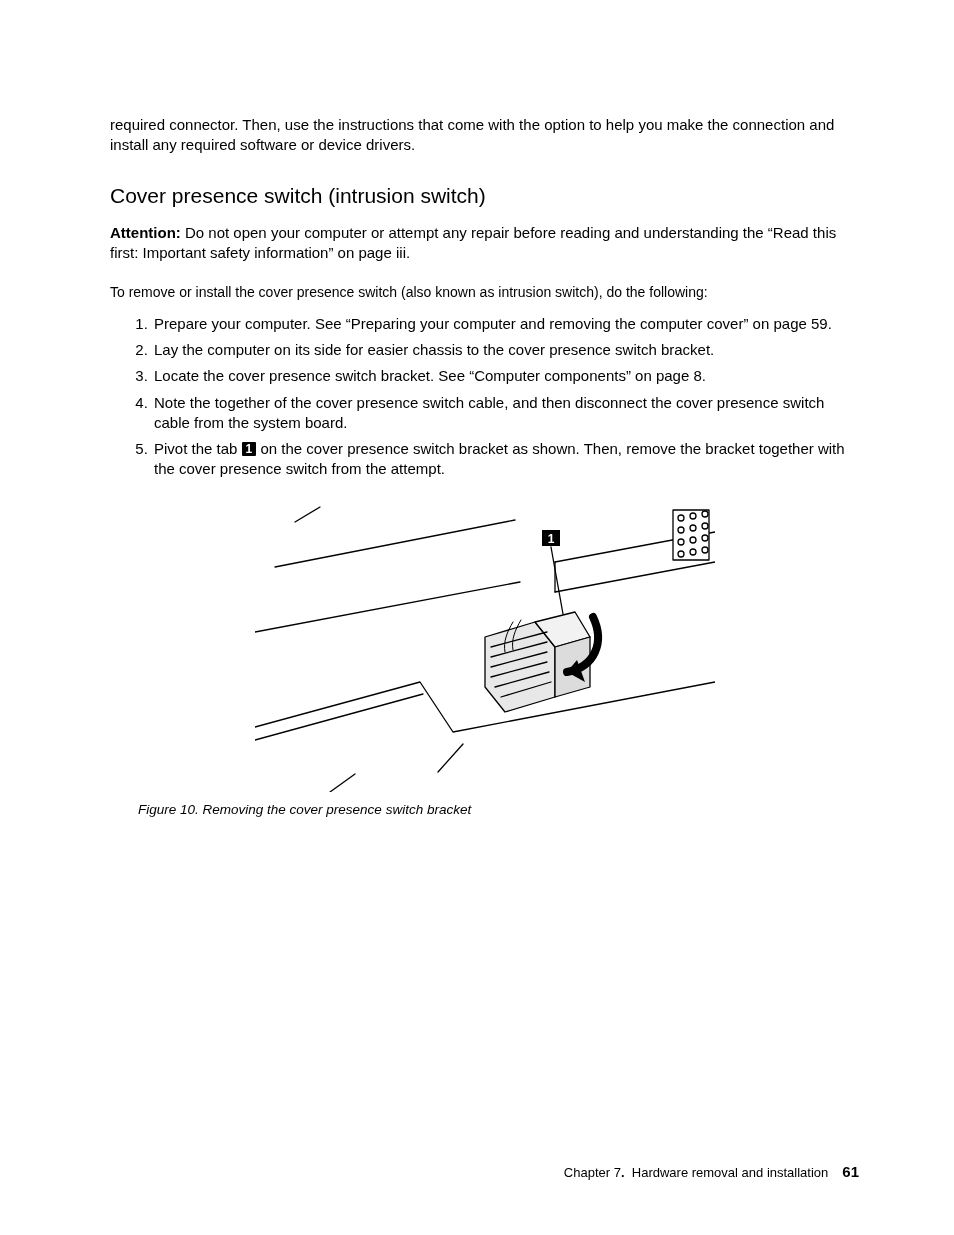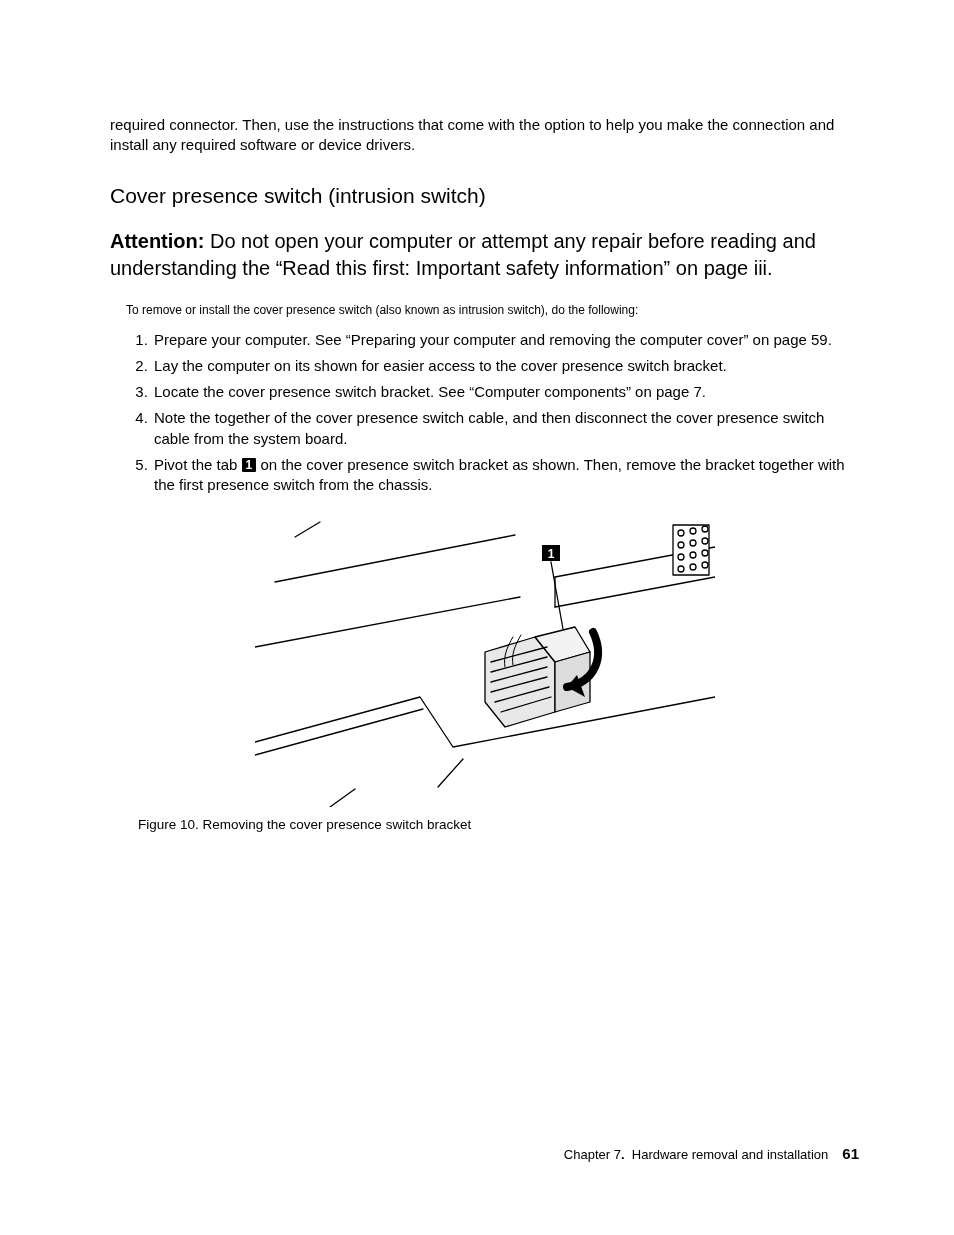--- a/index.html
+++ b/index.html
@@ -24,30 +24,29 @@
     font-size: 15px;
     line-height: 1.35;
     margin-bottom: 28px;
   }
   h2.section {
     font-size: 21px;
     font-weight: normal;
     margin: 0 0 10px 0;
   }
   .attn {
-    font-size: 20px;
+    font-size: 15px;
     line-height: 1.35;
     margin-bottom: 20px;
   }
   .attn b { font-weight: bold; }
   .lead {
-    font-size: 12px;
+    font-size: 14px;
     line-height: 1.35;
     margin-bottom: 8px;
-    margin-left: 16px;
   }
   ol.steps {
     margin: 12px 0 12px 0;
     padding-left: 42px;
     font-size: 15px;
     line-height: 1.35;
   }
   ol.steps li {
     padding-left: 2px;
     margin-bottom: 6px;
@@ -65,26 +64,27 @@
   }
   .figure-wrap {
     text-align: left;
     margin-top: 4px;
   }
   .figure-svg {
     display: block;
     margin: 0 auto 10px auto;
   }
   .figcap {
+    font-style: italic;
     font-size: 13.5px;
     margin-left: 28px;
   }
   .footer {
     position: absolute;
-    bottom: 73px;
+    bottom: 55px;
     right: 95px;
     font-size: 13px;
     text-align: right;
   }
   .footer .pnum {
     font-weight: bold;
     font-size: 15px;
     margin-left: 14px;
   }
 </style>
@@ -98,25 +98,25 @@
   <h2 class="section">Cover presence switch (intrusion switch)</h2>
 
   <p class="attn">
     <b>Attention:</b><span> Do not open your computer or attempt any repair before reading and understanding the “Read this first: Important safety information” on page iii.</span>
   </p>
 
   <p class="lead">To remove or install the cover presence switch (also known as intrusion switch), do the following:</p>
 
   <ol class="steps">
     <li>Prepare your computer. See “Preparing your computer and removing the computer cover” on page 59.</li>
-    <li>Lay the computer on its shown for easier access to the cover presence switch bracket.</li>
-    <li>Locate the cover presence switch bracket. See “Computer components” on page 7.</li>
+    <li>Lay the computer on its side for easier chassis to the cover presence switch bracket.</li>
+    <li>Locate the cover presence switch bracket. See “Computer components” on page 8.</li>
     <li>Note the together of the cover presence switch cable, and then disconnect the cover presence switch cable from the system board.</li>
     <li>
-      <span>Pivot the tab </span><span class="callout-box">1</span><span> on the cover presence switch bracket as shown. Then, remove the bracket together with the first presence switch from the chassis.</span>
+      <span>Pivot the tab </span><span class="callout-box">1</span><span> on the cover presence switch bracket as shown. Then, remove the bracket together with the cover presence switch from the attempt.</span>
     </li>
   </ol>
 
   <div class="figure-wrap">
     <svg class="figure-svg" width="460" height="300" viewBox="0 0 460 300">
 
       <g stroke="#000" stroke-width="1.3" fill="none" stroke-linejoin="round" stroke-linecap="round">
 
         <line x1="40" y1="30" x2="65" y2="15"></line>
         <line x1="20" y1="75" x2="260" y2="28"></line>

